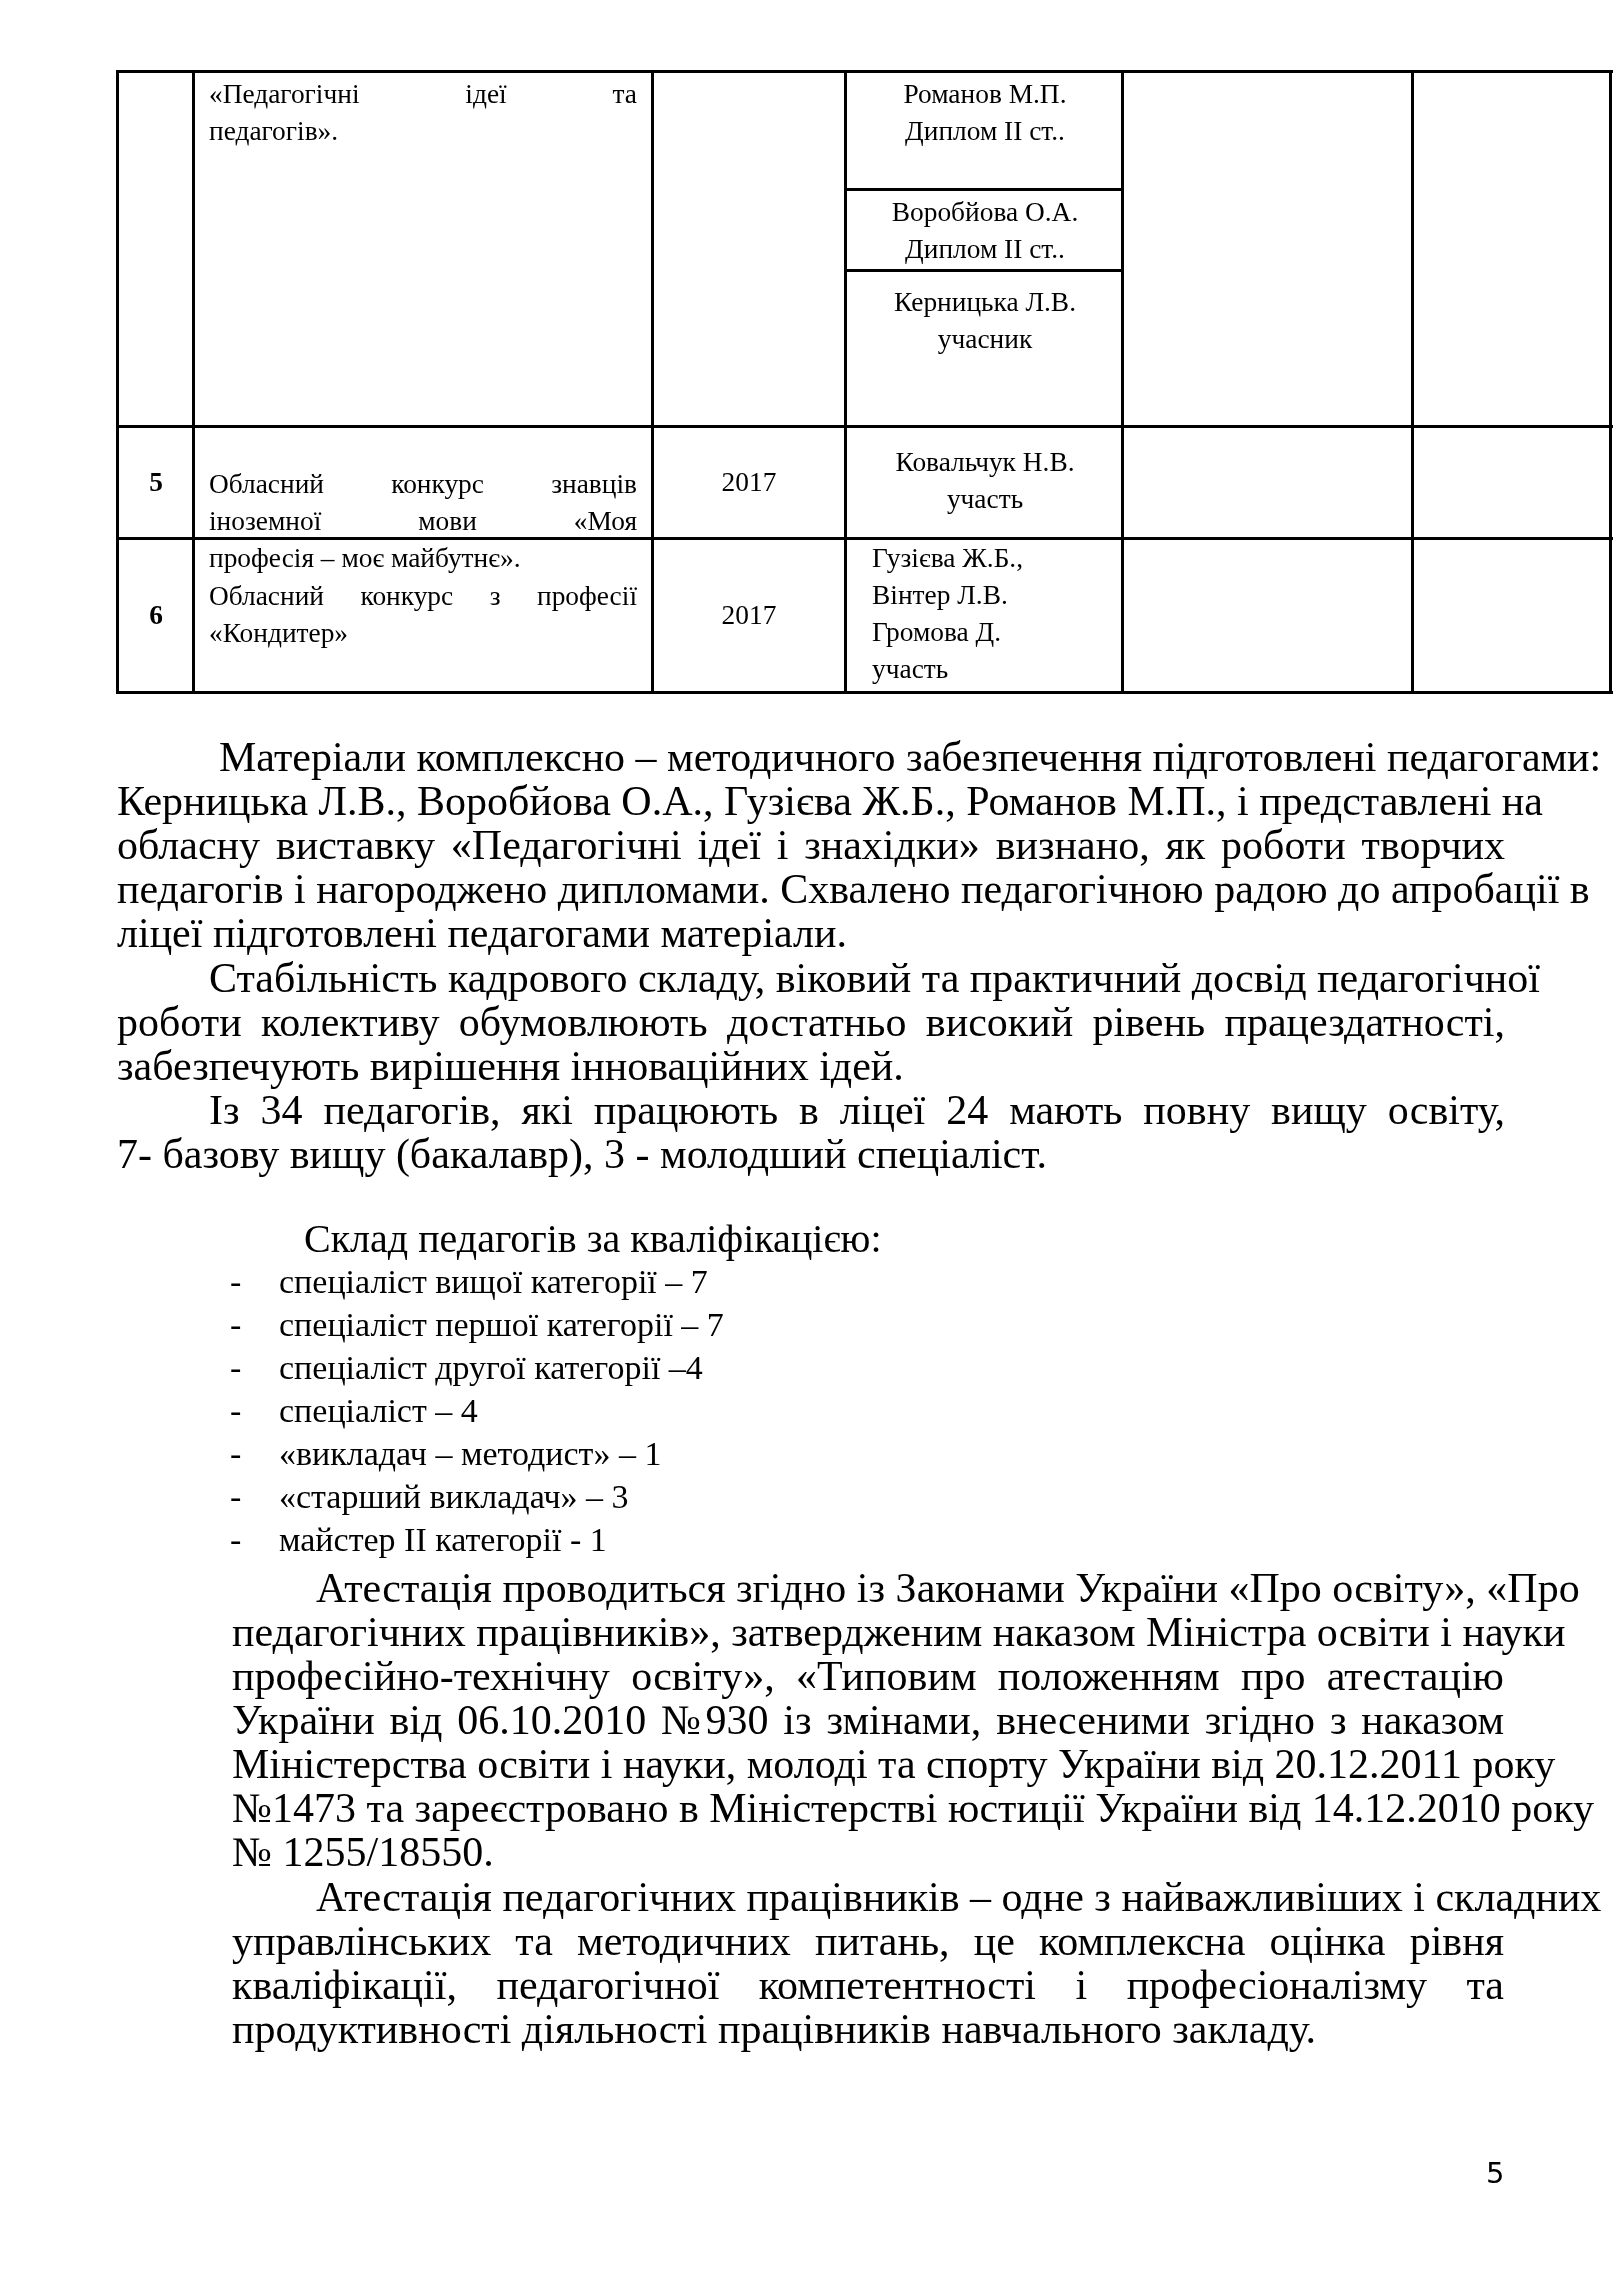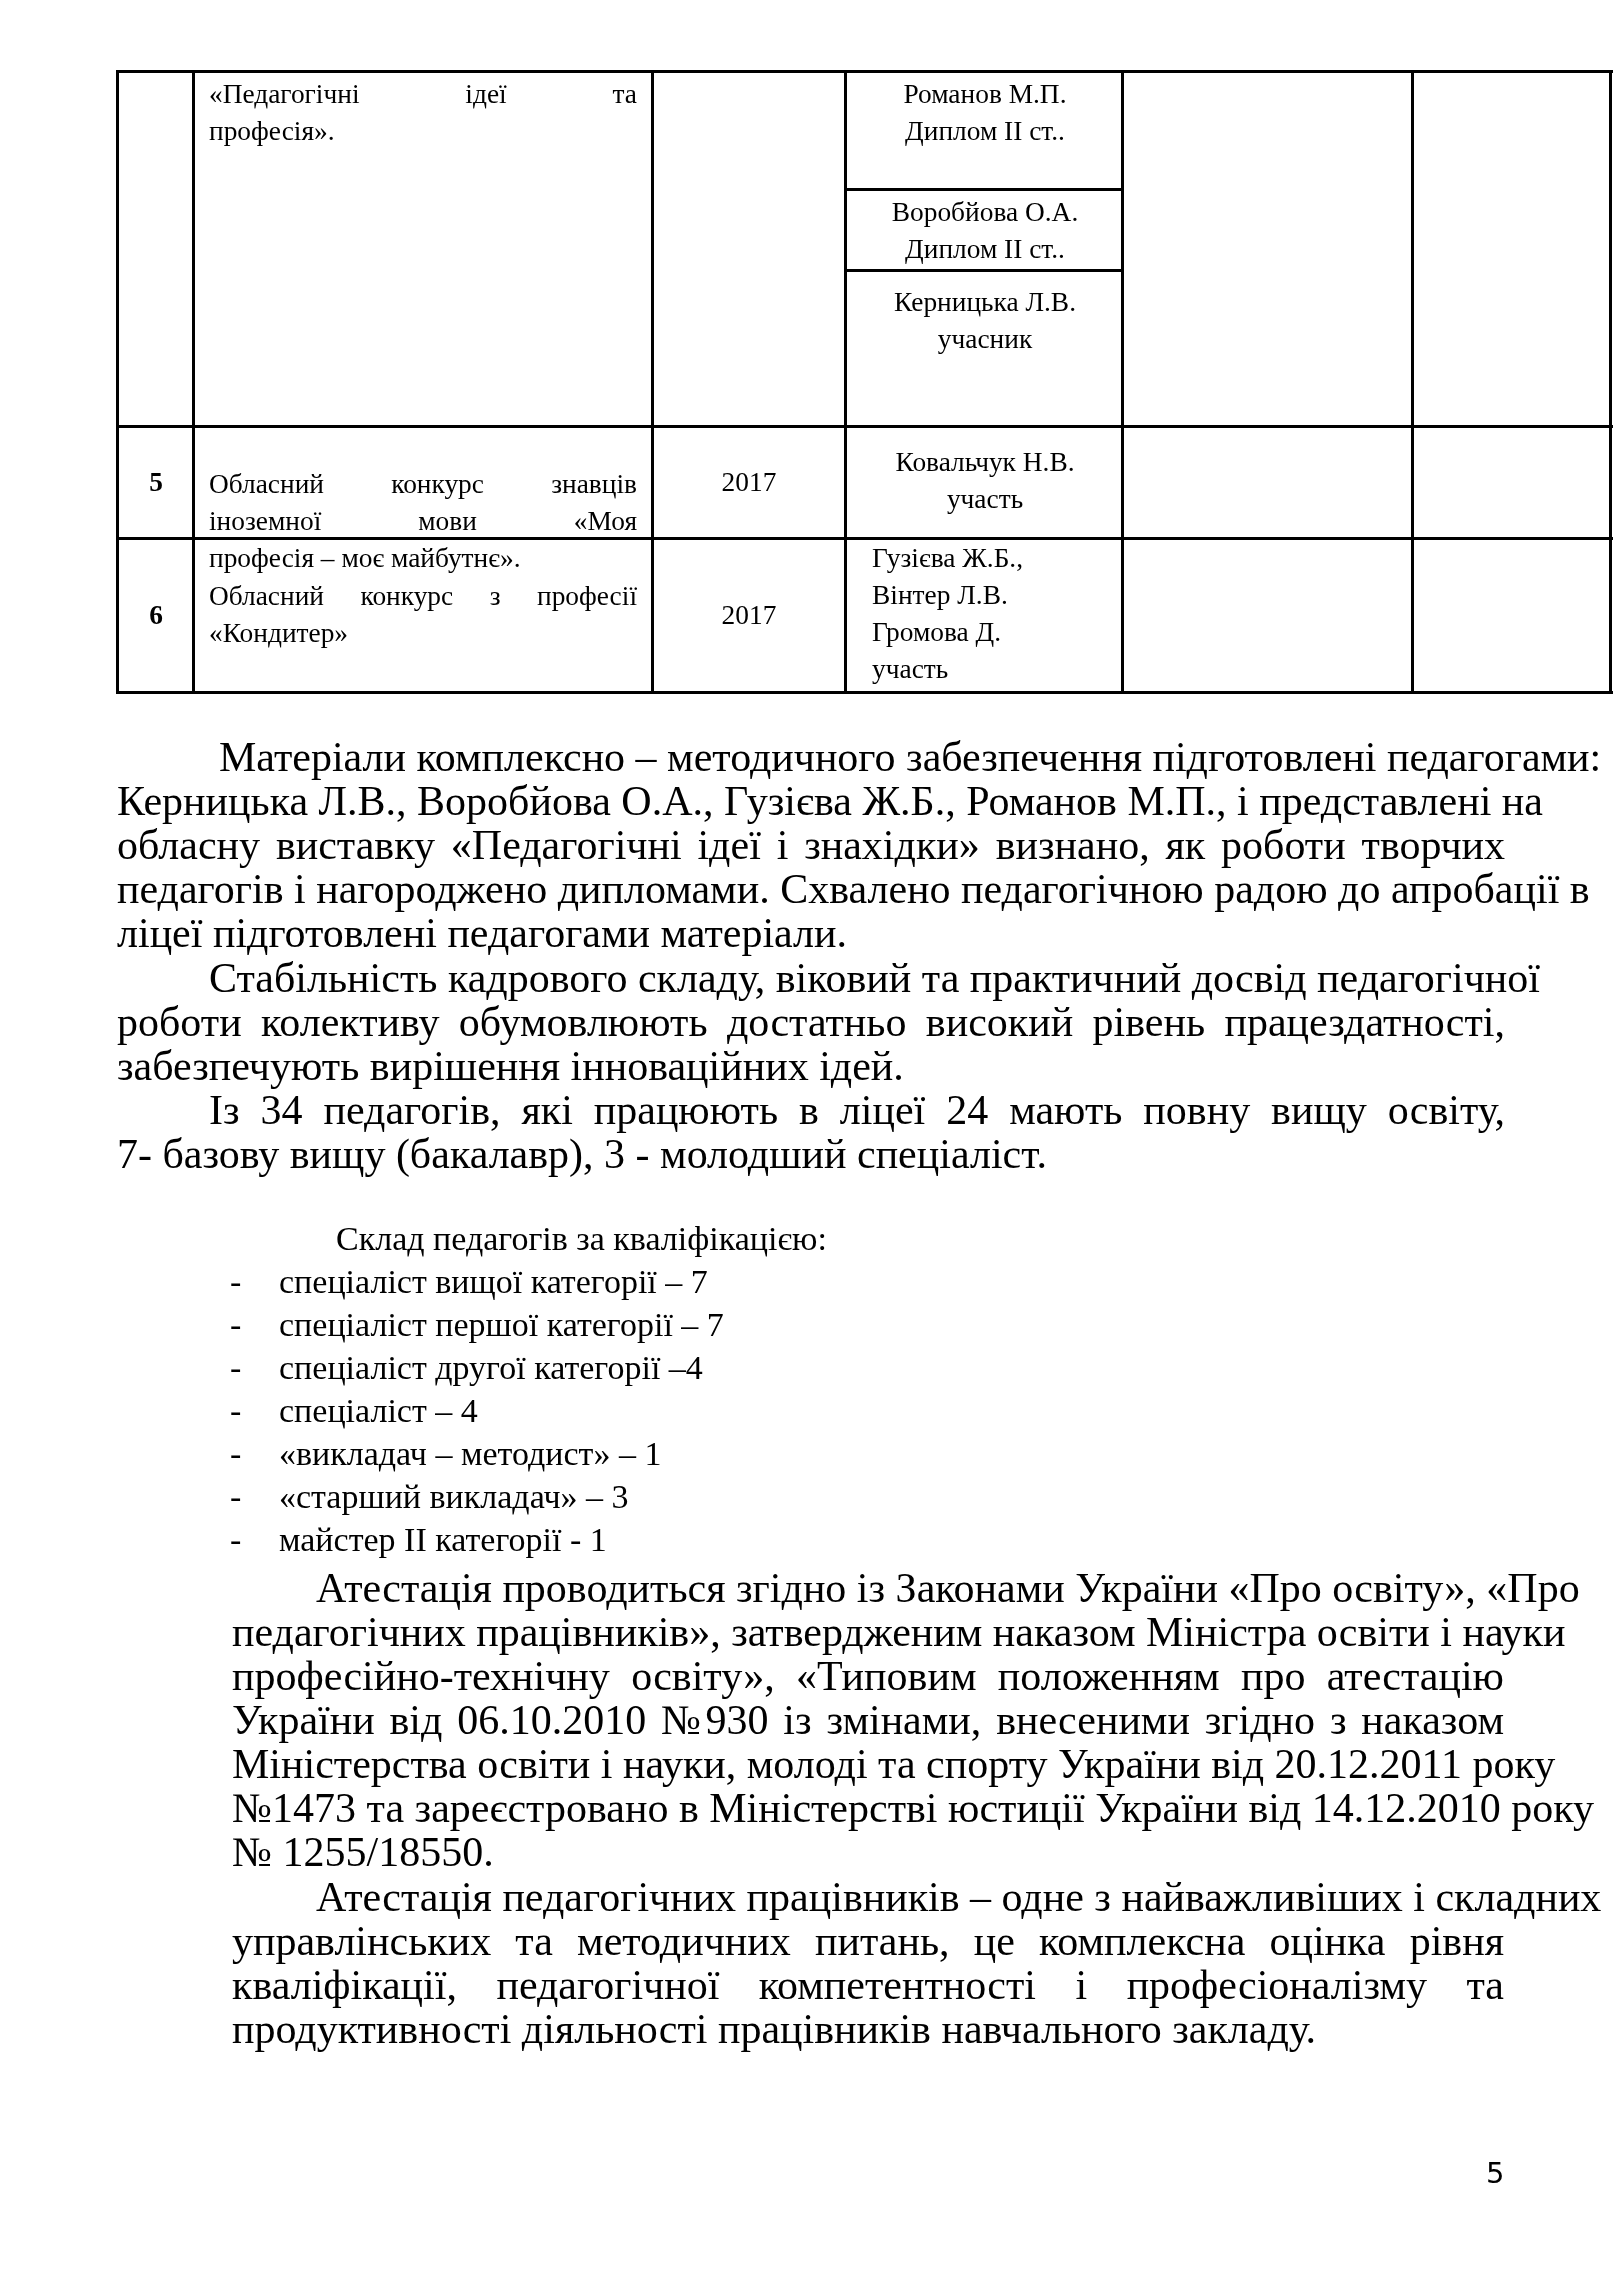--- a/index.html
+++ b/index.html
@@ -20,21 +20,21 @@
   .cell.center { text-align: center; }
   .num { font-weight: bold; text-align: center; }
   
   .para {
     position: absolute; font-size: 42px; line-height: 44px;
     text-align: justify; box-sizing: border-box; font-family: Liberation Serif, serif;
   }
   .para .ln { display: block; white-space: nowrap; text-align: justify; text-align-last: justify; height: 44px; }
   .para .ln.end { text-align-last: left; }
   .list { position: absolute; font-size: 34px; line-height: 43px; }
-  .list-title { position: absolute; font-size: 34px; line-height: 43px; white-space: nowrap; margin-left: 32px; }
+  .list-title { position: absolute; font-size: 40px; line-height: 43px; white-space: nowrap; }
   .li { position: relative; height: 43px; white-space: nowrap; }
   .li .dash { position: absolute; left: 0; top: 0; }
   .li .txt { position: absolute; left: 49px; top: 0; }
   .page-num { position: absolute; left: 1486px; top: 2154px; font-size: 29px; line-height: 39px; font-family: "DejaVu Sans", sans-serif; }
 </style>
 </head>
 <body>
 
 <div class="tbl">
 
@@ -49,21 +49,21 @@
   <div class="vl" style="left:116px; top:70px; height:624px;"></div>
   <div class="vl" style="left:192px; top:70px; height:624px;"></div>
   <div class="vl" style="left:651px; top:70px; height:624px;"></div>
   <div class="vl" style="left:844px; top:70px; height:624px;"></div>
   <div class="vl" style="left:1121px; top:70px; height:624px;"></div>
   <div class="vl" style="left:1411px; top:70px; height:624px;"></div>
   <div class="vl" style="left:1609px; top:70px; height:624px;"></div>
 
   <div class="cell just" style="left:209px; top:76px; width:428px;">
     <span style="display: block; text-align: justify; text-align-last: justify;">«Педагогічні ідеї та</span>
-    <span class="last" style="display: block;">професія».</span>
+    <span class="last" style="display: block;">педагогів».</span>
   </div>
   <div class="cell center" style="left:849px; top:76px; width:272px;">
     <div>Романов М.П.</div>
     <div>Диплом ІІ ст..</div>
   </div>
   <div class="cell center" style="left:849px; top:194px; width:272px;">
     <div>Воробйова О.А.</div>
     <div>Диплом ІІ ст..</div>
   </div>
   <div class="cell center" style="left:849px; top:284px; width:272px;">

